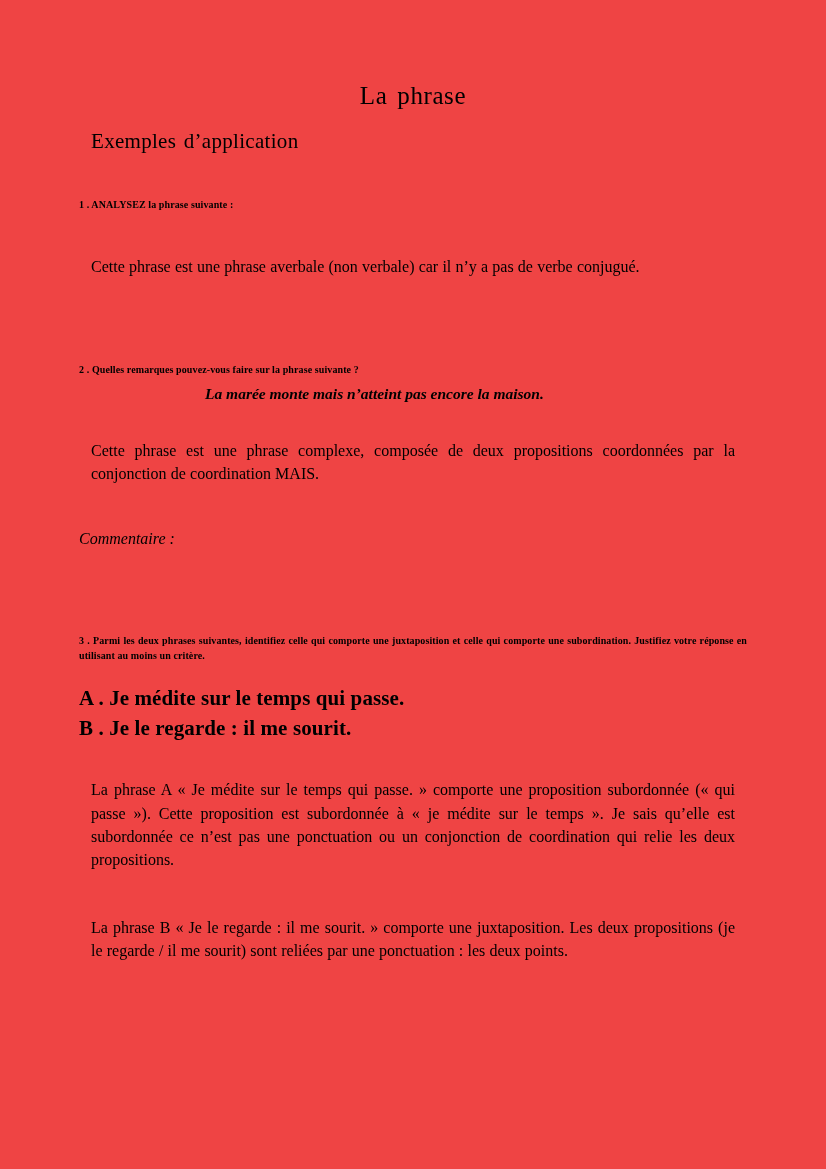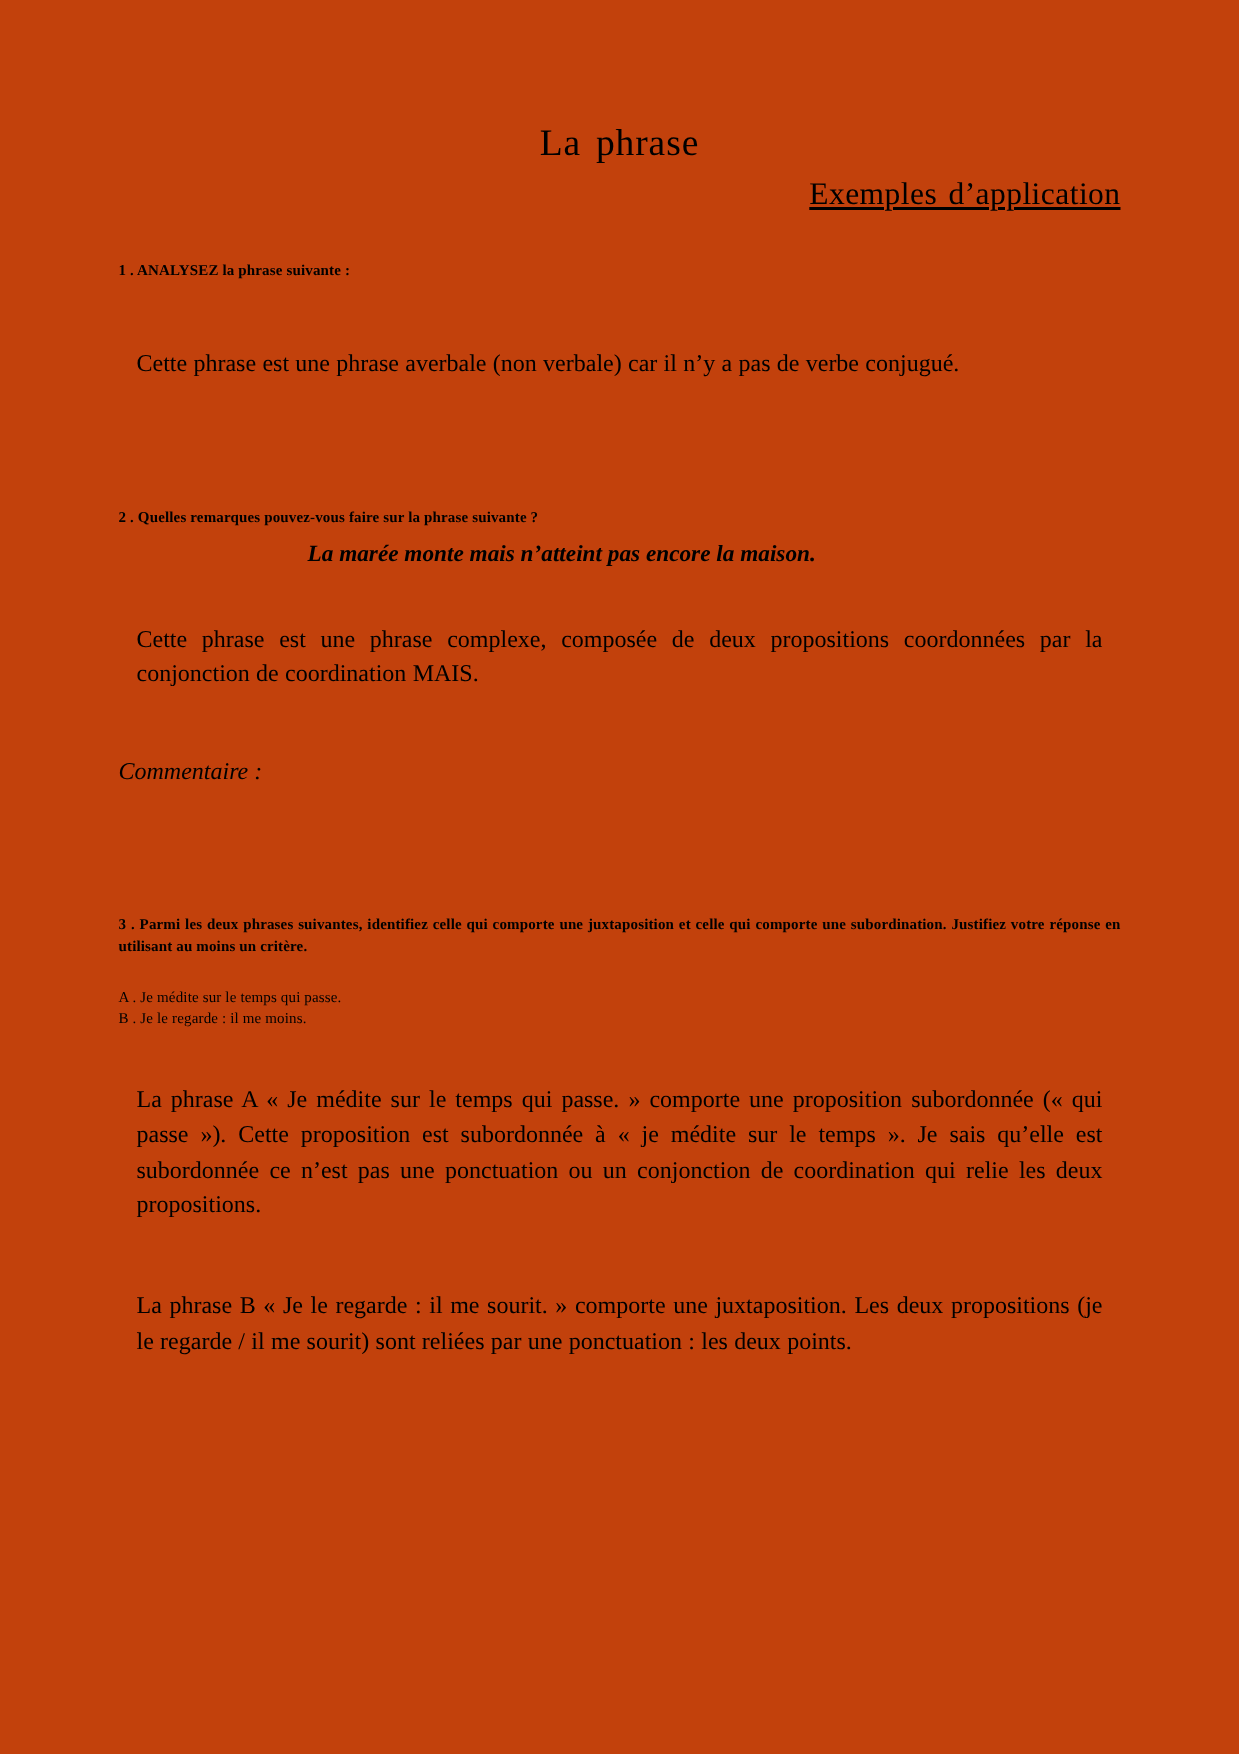--- a/index.html
+++ b/index.html
@@ -9,21 +9,21 @@
   }
   body {
     font-family: "Liberation Serif", "DejaVu Serif", serif;
     color: #000000;
     -webkit-font-smoothing: antialiased;
   }
   .page {
     position: relative;
     width: 826px;
     height: 1169px;
-    background: #c2410c;
+    background: #ef4444;
     overflow: hidden;
     box-sizing: border-box;
   }
   .content {
     position: absolute;
     left: 79px;
     top: 0;
     width: 668px;
   }
 
@@ -32,29 +32,28 @@
     text-align: center;
     font-size: 25px;
     letter-spacing: 0.6px;
     word-spacing: 3px;
     margin: 0;
     padding-top: 82px;
     font-weight: normal;
     line-height: 1.1;
   }
   .doc-subtitle {
-    text-align: right;
+    text-align: left;
     font-size: 21px;
     letter-spacing: 0.3px;
     word-spacing: 2px;
-    margin: 0;
+    margin: 12px;
     padding-top: 8px;
     font-weight: normal;
     line-height: 1.1;
-    text-decoration: underline;
   }
 
   
   .q-heading {
     font-weight: bold;
     font-size: 10px;
     line-height: 1.47;
     letter-spacing: 0.1px;
     margin: 0;
   }
@@ -85,22 +84,22 @@
   }
 
   .note-label {
     font-style: italic;
     font-size: 16px;
     line-height: 1.4;
     margin: 0;
   }
 
   .choice-line {
-    font-weight: normal;
-    font-size: 10px;
+    font-weight: bold;
+    font-size: 21px;
     line-height: 1.47;
     margin: 0;
     letter-spacing: 0.1px;
   }
 
   
   .sp-1 { height: 33px; }
   .sp-2 { height: 9px; }
   .sp-3 { height: 22px; }
   .sp-4 { height: 72px; }
@@ -164,21 +163,21 @@
 
 
     <div class="sp-8"></div>
 
     <p class="q-heading justified">3 . Parmi les deux phrases suivantes, identifiez celle qui comporte une juxtaposition et celle qui comporte une subordination. Justifiez votre réponse en utilisant au moins un critère.</p>
 
     <div class="sp-9"></div>
 
     <p class="choice-line">A . Je médite sur le temps qui passe.</p>
 
-    <p class="choice-line">B . Je le regarde : il me moins.</p>
+    <p class="choice-line">B . Je le regarde : il me sourit.</p>
 
     <div class="sp-10"></div>
 
     <p class="body-para">La phrase A « Je médite sur le temps qui passe. » comporte une proposition subordonnée (« qui passe »). Cette proposition est subordonnée à « je médite sur le temps ». Je sais qu’elle est subordonnée ce n’est pas une ponctuation ou un conjonction de coordination qui relie les deux propositions.</p>
 
     <div class="sp-11"></div>
 
     <p class="body-para">La phrase B « Je le regarde : il me sourit. » comporte une juxtaposition. Les deux propositions (je le regarde / il me sourit) sont reliées par une ponctuation : les deux points.</p>
 
   </div>

